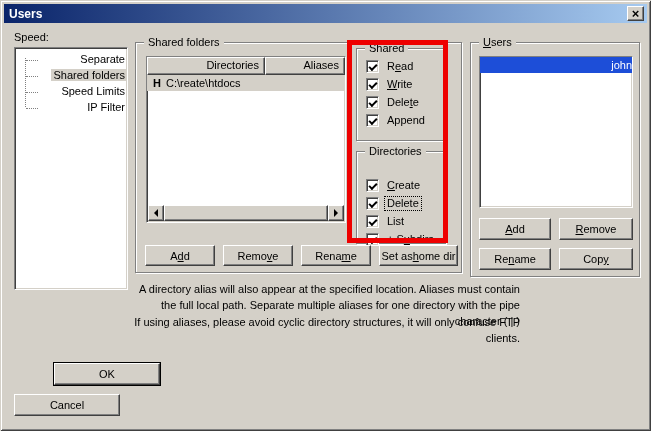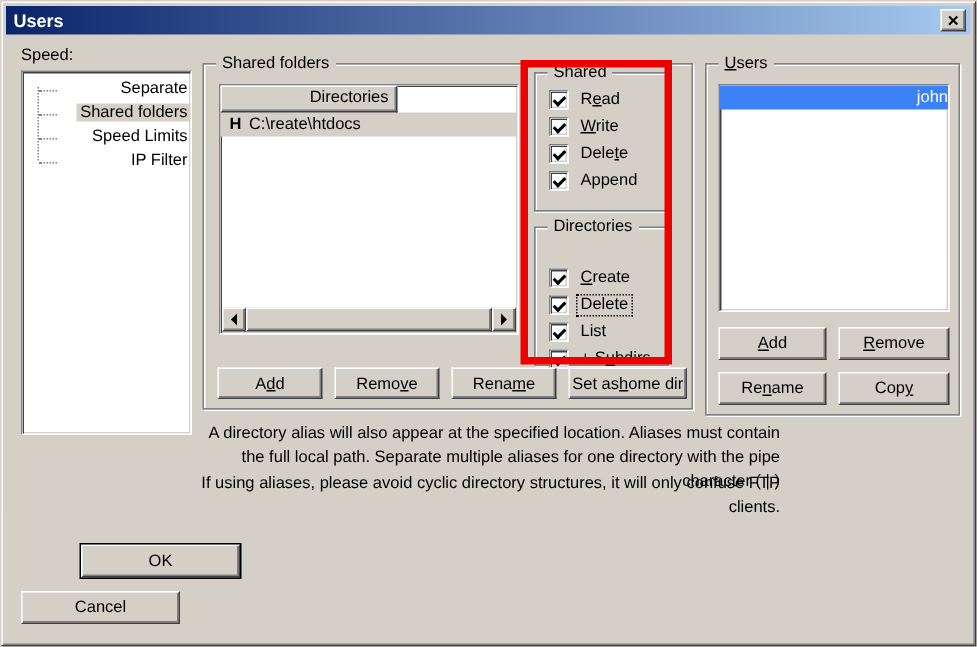--- a/index.html
+++ b/index.html
@@ -96,21 +96,21 @@
     box-shadow: inset 1px 1px 0 #404040, inset -1px -1px 0 #d4d0c8;
     position:relative; }
   .checkbox.checked::after { content:""; position:absolute; left:2px; top:3px;
     width:6px; height:3px; border-left:2px solid #000; border-bottom:2px solid #000;
     transform:rotate(-45deg); }
   .check-label { white-space:nowrap; line-height:13px; padding:0 2px; }
   .check-label.focused { outline:1px dotted #000; }
 
   
   .user-row { height:16px; line-height:16px; padding-left:3px; }
-  .user-row.selected { background:#3b82f6; color:#fff; }
+  .user-row.selected { background:#1d4ed8; color:#fff; }
 
   .note { position:absolute; left:134px; width:386px; font-size:11px; line-height:16px; }
 
   .annotation-rect { position:absolute; left:347px; top:40px; width:101px; height:203px;
     border:5px solid #ee0000; z-index:50; pointer-events:none; }
 </style>
 </head>
 <body>
 
 <div class="dialog">
@@ -128,20 +128,21 @@
     <div class="tree-item"><span class="ti-label">Speed Limits</span></div>
     <div class="tree-item"><span class="ti-label">IP Filter</span></div>
   </div>
 
   <div class="groupbox" style="left:135px; top:42px; width:327px; height:231px;">
     <span class="legend">Shared folders</span>
 
     <div class="sunken" style="position:absolute; left:10px; top:13px; width:200px; height:167px; overflow:hidden;">
       <div class="lv-headrow">
         <div class="lv-header" style="width:118px;">Directories</div>
+        <div class="lv-header" style="flex:1;">Aliases</div>
       </div>
       <div class="lv-row">
         <span class="home-flag">H</span>
         <span>C:\reate\htdocs</span>
       </div>
       <div class="hscroll">
         <div class="sb-btn">
             <span class="tri-left"></span>
           </div>
         <div class="sb-thumb"></div>

